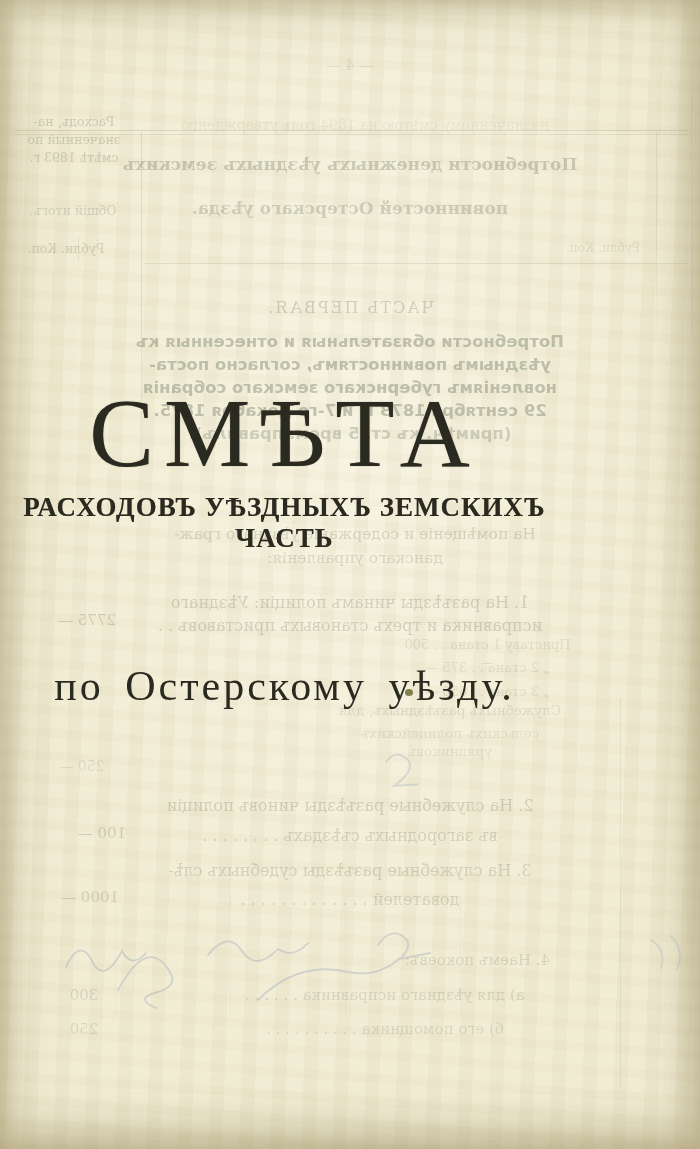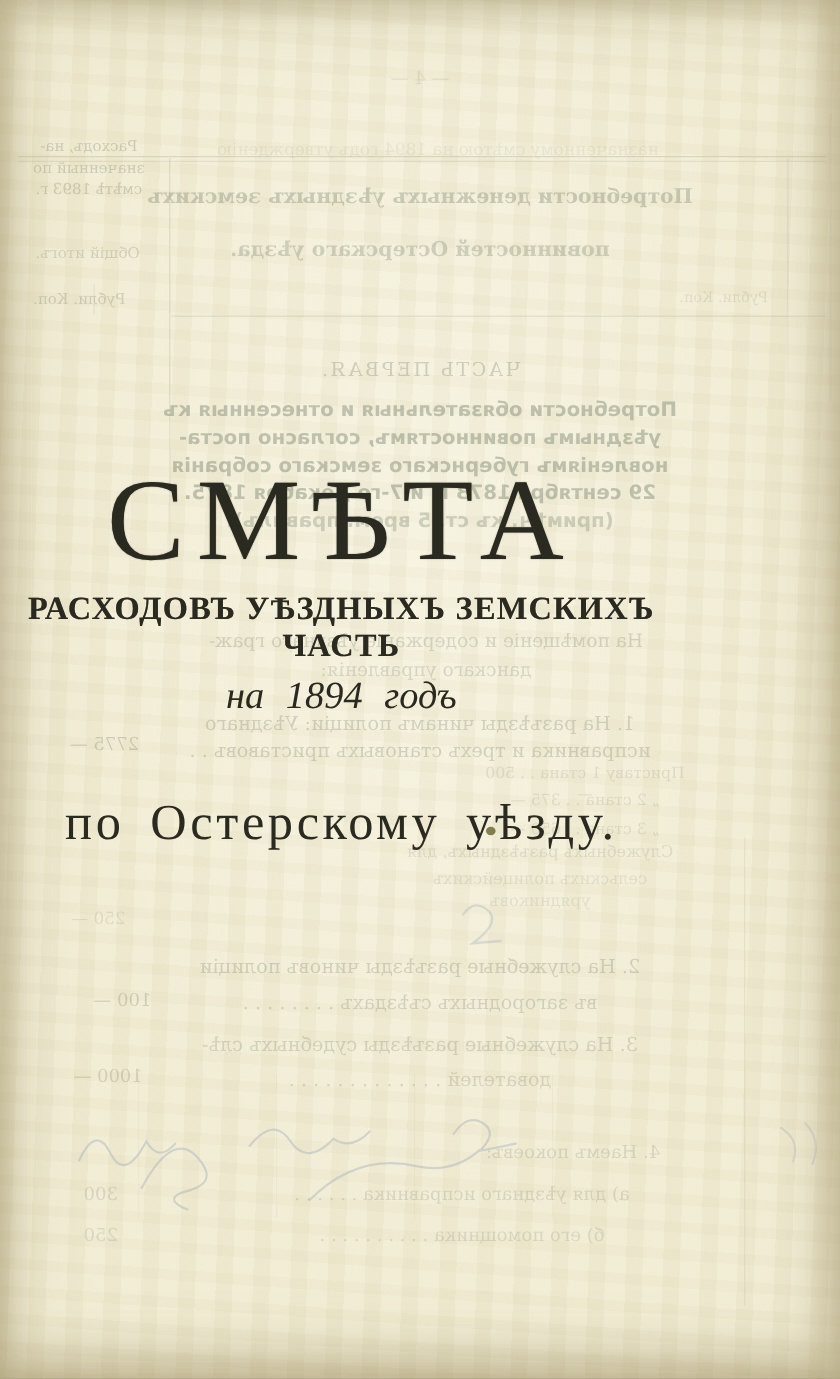--- a/index.html
+++ b/index.html
@@ -116,21 +116,20 @@
   <div class="bleed b-serif" style="top:887px;left:46px;width:88px;font-size:15px;opacity:.26;">1000 —</div>
 
   <div class="bleed b-serif" style="top:950px;left:380px;width:195px;font-size:15px;opacity:.22;">4. Наемъ покоевъ:</div>
   <div class="bleed b-serif" style="top:985px;left:195px;width:380px;font-size:15px;opacity:.22;">а) для уѣзднаго исправника . . . . . .</div>
   <div class="bleed b-serif" style="top:985px;left:56px;width:56px;font-size:15px;opacity:.22;">300</div>
   <div class="bleed b-serif" style="top:1019px;left:195px;width:380px;font-size:15px;opacity:.20;">б) его помощника . . . . . . . . . .</div>
   <div class="bleed b-serif" style="top:1019px;left:56px;width:56px;font-size:15px;opacity:.20;">250</div>
 
   <div class="ink title" style="top:378px;">СМѢТА</div>
   <div class="ink subtitle" style="top:492px;">РАСХОДОВЪ УѢЗДНЫХЪ ЗЕМСКИХЪ ЧАСТЬ</div>
-  <div class="ink yearline" style="top:561px;">на 1894 годъ</div>
   <div class="ink district" style="top:662px;">по Остерскому уѣзду.</div>
 
   <div class="inkdot" style="left:405px;top:689px;width:8px;height:7px;"></div>
 
   <svg class="scribble" style="left:48px;top:915px;opacity:.40;" width="420" height="100" viewBox="0 0 420 100">
     <g fill="none" stroke="#9fabbe" stroke-width="1.8" stroke-linecap="round">
       <path d="M18,52 q14,-30 26,-6 t30,-10 q10,18 24,2"></path>
       <path d="M70,75 q30,-55 52,-18 q8,14 -12,20 q-25,6 -2,16"></path>
       <path d="M160,40 q20,-25 34,-4 t36,-2 q15,10 30,-6"></path>
       <path d="M210,85 q40,-40 90,-28 q30,6 52,-14"></path>

